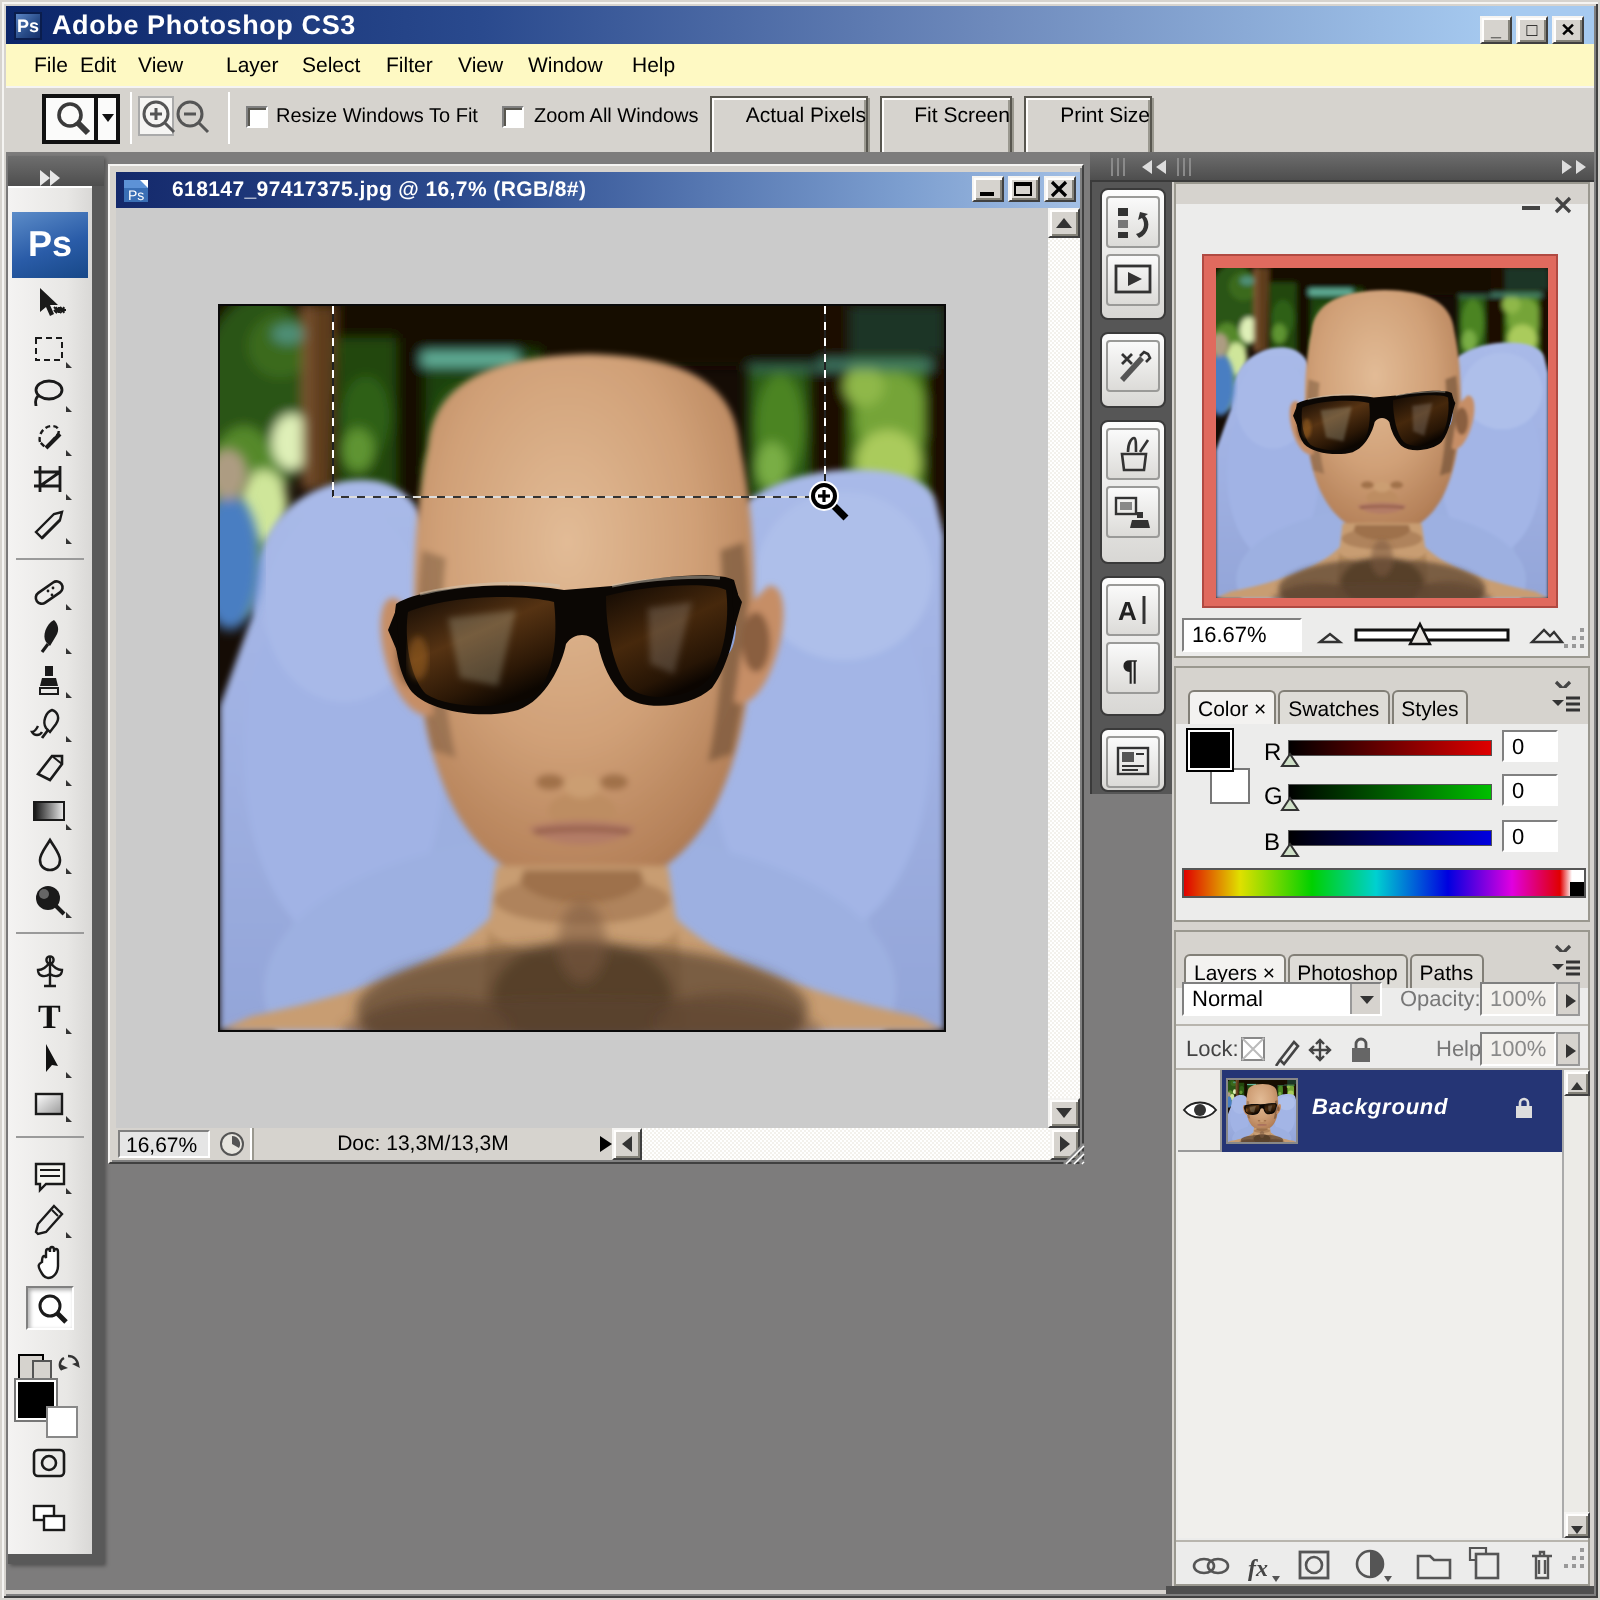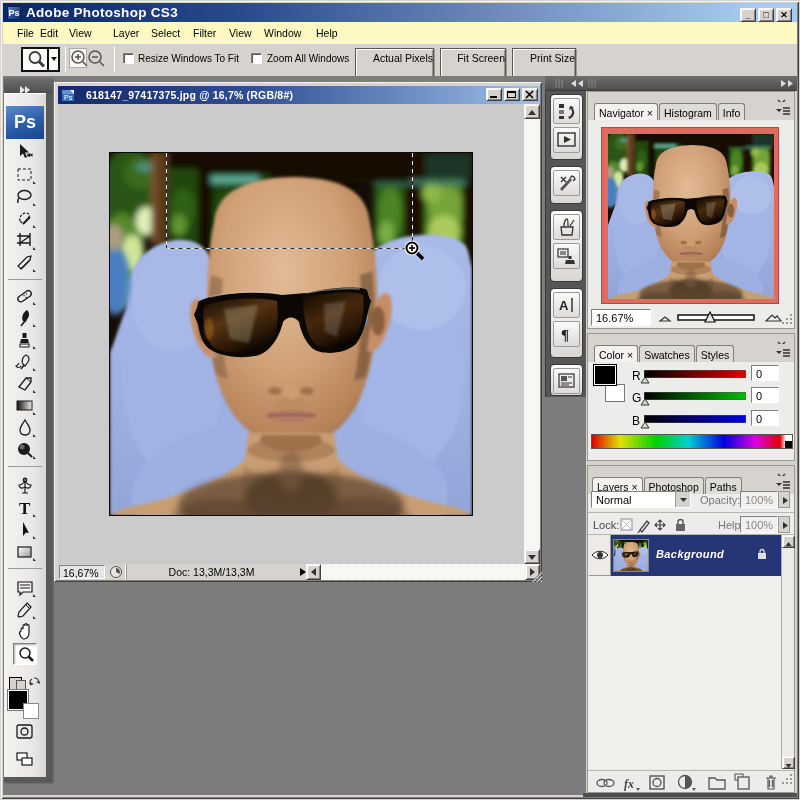--- a/index.html
+++ b/index.html
@@ -590,29 +590,20 @@
   </div>
   <div class="abs" id="panels">
 
     <div class="pgroup" style="top:0;height:238px">
       <div class="pghead">
           <div class="pmh"><svg width="30" height="10">
               <line x1="2" y1="7" x2="11" y2="7" stroke="#444" stroke-width="2"></line>
               <path d="M19,2 L26,9 M26,2 L19,9" stroke="#444" stroke-width="1.6"></path>
             </svg></div>
         </div>
-      <div class="ptabs">
-        <div class="ptab active" style="margin-left:6px">Navigator ×</div>
-        <div class="ptab">Histogram</div>
-        <div class="ptab">Info</div>
-        <div class="pmenu"><svg width="16" height="12">
-              <path d="M1,4 l3,3 3,-3 Z" fill="#333"></path>
-              <path d="M8,3 h7 M8,6 h7 M8,9 h7" stroke="#333" stroke-width="1.4"></path>
-            </svg></div>
-      </div>
       <div class="abs" style="left:13px;top:35px;width:178px;height:177px;background:#e06a5e;border:1px solid #b04a42;">
         <div class="abs" style="left:6px;top:6px;width:166px;height:165px;">
           <svg width="166" height="165" viewBox="0 0 166 165" preserveAspectRatio="none">
               <use href="#photo" width="166" height="165"></use>
             </svg>
         </div>
       </div>
       <div class="abs" style="left:3px;top:217px;width:60px;height:17px;background:#fff;border:1px solid;border-color:#808080 #fff #fff #808080;font-size:11px;padding:2px 0 0 4px;">16.67%</div>
       <svg class="abs" width="140" height="18" style="left:66px;top:217px">
         <path d="M6,12 l5,-4 5,4 Z" fill="none" stroke="#333" stroke-width="1.2"></path>

